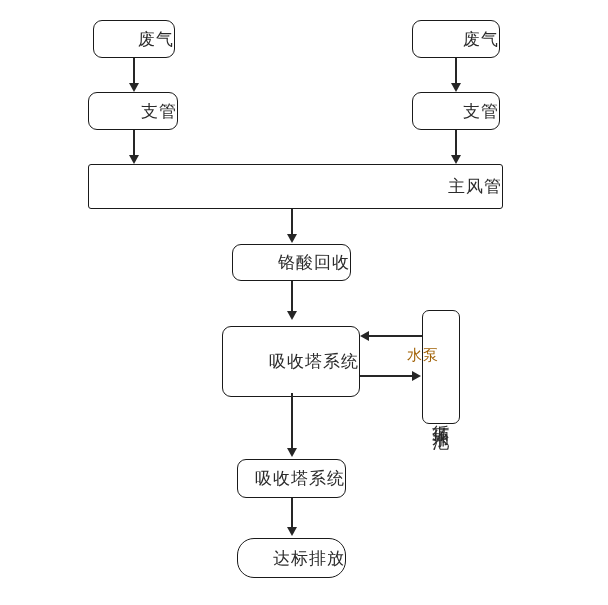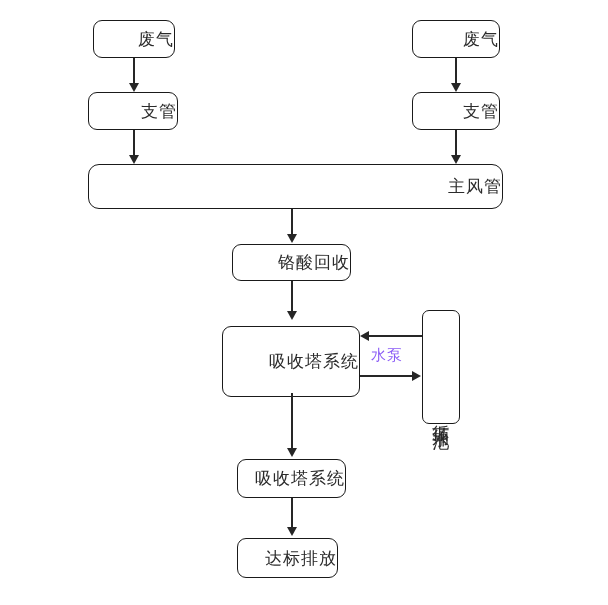--- a/index.html
+++ b/index.html
@@ -32,21 +32,21 @@
     white-space: nowrap;
   }
   .node.vertical {
     writing-mode: vertical-rl;
     text-orientation: upright;
     white-space: nowrap;
     letter-spacing: 3px;
     border-radius: 7px;
   }
   .node.wide {
-    border-radius: 11px;
+    border-radius: 3px;
     padding-left: 48px;
   }
   .edge {
     position: absolute;
     background: #262626;
   }
   .edge.v { width: 1.6px; }
   .edge.h { height: 1.6px; }
   .arrowhead {
     position: absolute;
@@ -64,23 +64,24 @@
     border-right: 9px solid #262626;
   }
   .arrowhead.right {
     border-top: 5.5px solid transparent;
     border-bottom: 5.5px solid transparent;
     border-left: 9px solid #262626;
   }
   .edge-label {
     position: absolute;
     font-size: 15px;
-    color: #8b5cf6;
+    color: #a16207;
     letter-spacing: 1px;
     white-space: nowrap;
+    margin-left: 36px;
   }
 </style>
 </head>
 <body>
 
 <div id="canvas">
 
   <div class="node" style="left:93px; top:20px; width:82px; height:38px;">
     <span>废气</span>
   </div>
@@ -110,21 +111,21 @@
   </div>
 
   <div class="node vertical" style="left:422px; top:310px; width:38px; height:114px;">
     <span>循环水池</span>
   </div>
 
   <div class="node" style="left:237px; top:459px; width:109px; height:39px;">
     <span>吸收塔系统</span>
   </div>
 
-  <div class="node" style="left:237px; top:538px; width:101px; height:40px;">
+  <div class="node" style="left:237px; top:538px; width:109px; height:40px;border-radius:17px;">
     <span>达标排放</span>
   </div>
 
   <div class="edge v" style="left:133px; top:58px; height:26px;"></div>
   <div class="arrowhead down" style="left:128.5px; top:83px;"></div>
 
   <div class="edge v" style="left:455px; top:58px; height:26px;"></div>
   <div class="arrowhead down" style="left:450.5px; top:83px;"></div>
 
   <div class="edge v" style="left:133px; top:130px; height:26px;"></div>

